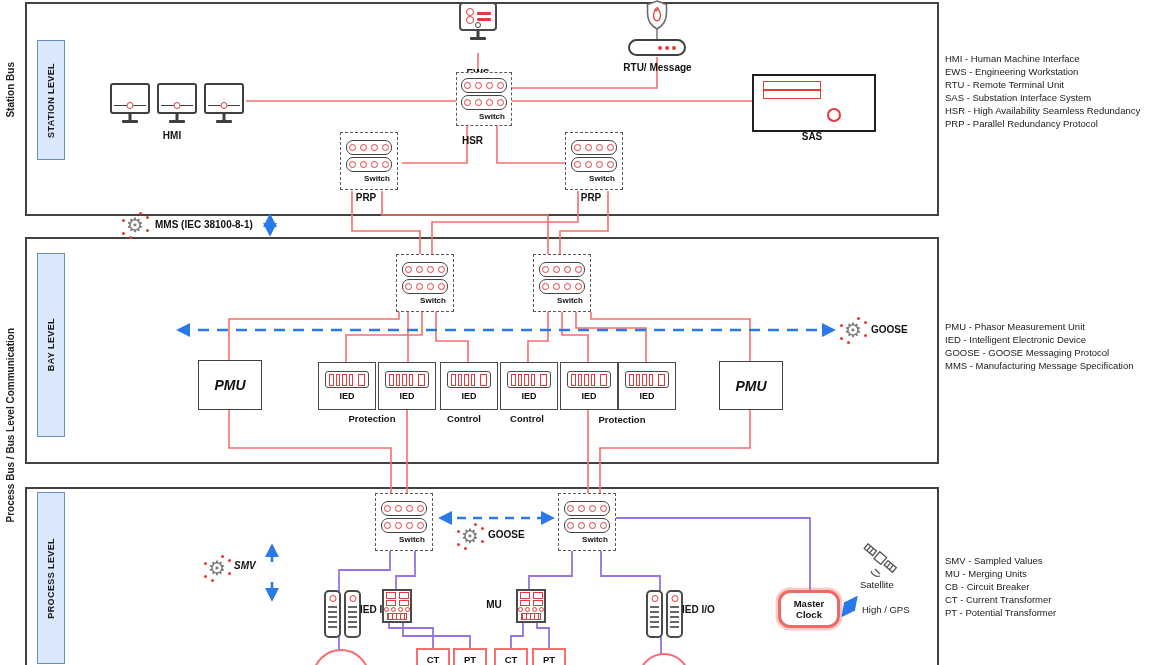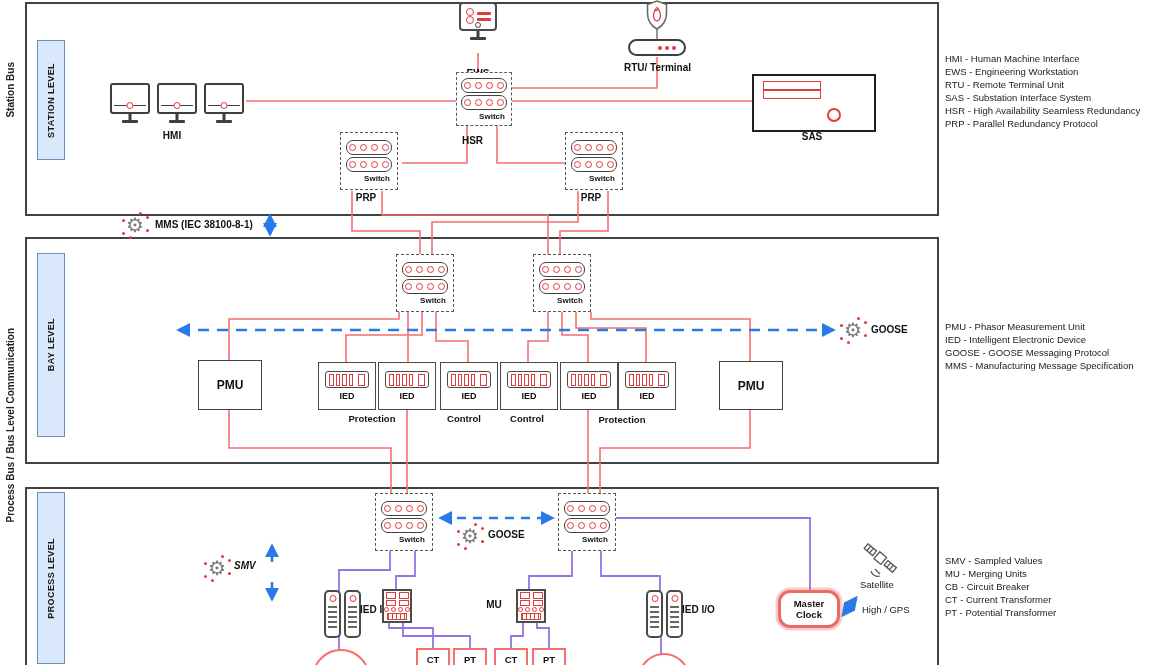--- a/index.html
+++ b/index.html
@@ -16,21 +16,21 @@
   #wires{position:absolute;left:0;top:0;z-index:1;}
   
   .nlabel{position:absolute;font-weight:bold;font-size:10px;color:#111;text-align:center;z-index:2;white-space:nowrap;}
   .legend{position:absolute;font-size:9.5px;color:#1a1a1a;line-height:13px;white-space:nowrap;z-index:2;}
   
   .dashed-node{position:absolute;border:1.6px dashed #595959;background:#fff;display:flex;flex-direction:column;align-items:center;justify-content:center;gap:2px;z-index:2;}
   .sw-row{width:44px;height:13px;border:1.6px solid #424242;border-radius:7px;background:#fff;display:flex;align-items:center;justify-content:center;gap:4px;}
   .sw-row i{width:5px;height:5px;border:1.4px solid #e33b3b;border-radius:50%;display:block;background:#fff;}
   .sw-label{font-size:8px;font-weight:bold;color:#111;line-height:9px;margin-left:16px;}
   
-  .plain-node{position:absolute;border:1.6px solid #424242;background:#fff;display:flex;align-items:center;justify-content:center;font-weight:bold;font-size:12px;color:#111;z-index:2;}
+  .plain-node{position:absolute;border:1.6px solid #424242;background:#fff;display:flex;align-items:center;justify-content:center;font-weight:bold;font-size:14px;color:#111;z-index:2;font-style:italic;}
   
   .monitor{position:absolute;width:40px;height:46px;z-index:3;}
   .mon-screen{position:relative;width:40px;height:31px;border:2px solid #3f3f3f;border-radius:3px;background:#fff;box-sizing:border-box;}
   .mon-line{position:absolute;left:2px;right:2px;bottom:6px;border-top:1.6px solid #3f3f3f;}
   .mon-dot{position:absolute;left:50%;bottom:3.5px;transform:translateX(-50%);width:5px;height:5px;border:1.4px solid #e33b3b;border-radius:50%;background:#fff;}
   .mon-stand{position:absolute;left:50%;top:31px;transform:translateX(-50%);width:3px;height:6px;background:#3f3f3f;}
   .mon-base{position:absolute;left:50%;top:37px;transform:translateX(-50%);width:16px;height:3px;background:#3f3f3f;border-radius:1px;}
   
   .ews{position:absolute;width:38px;height:44px;z-index:3;}
   .ews-screen{position:relative;width:38px;height:29px;border:2px solid #4a4a4a;border-radius:4px;background:#fff;box-sizing:border-box;}
@@ -198,21 +198,21 @@
 
   <svg class="abs" style="left:646px;top:0;z-index:3;" width="22" height="30" viewBox="0 0 22 30">
     <path d="M11 1 L20.5 4.5 V13 C20.5 21 16.5 26 11 29 C5.5 26 1.5 21 1.5 13 V4.5 Z" fill="#fff" stroke="#6b6b6b" stroke-width="1.6"></path>
     <path d="M11 7 C12.5 10 14.8 11.5 14.5 15.5 C14.3 18.8 12.8 20.8 11 20.8 C9.2 20.8 7.7 18.8 7.5 15.5 C7.3 12.8 8.6 11.8 9.3 9.5 C10 11.3 11.6 11 11 7 Z" fill="none" stroke="#e33b3b" stroke-width="1.3"></path>
   </svg>
   <div class="rtu-pill" style="left:628px;top:39px;">
       <i></i>
       <i></i>
       <i></i>
     </div>
-  <div class="nlabel" style="left:600px;top:62px;width:115px;">RTU/ Terminal</div>
+  <div class="nlabel" style="left:600px;top:62px;width:115px;">RTU/ Message</div>
 
   <div class="sas" style="left:752px;top:74px;">
     <i class="sas-bar" style="top:5px;"></i>
       <i class="sas-bar" style="top:14px;"></i>
       <i class="sas-ring"></i>
   </div>
   <div class="nlabel" style="left:772px;top:131px;width:80px;">SAS</div>
 
   <div class="dashed-node" style="left:456px;top:72px;width:54px;height:52px;">
     <div class="sw-row">

